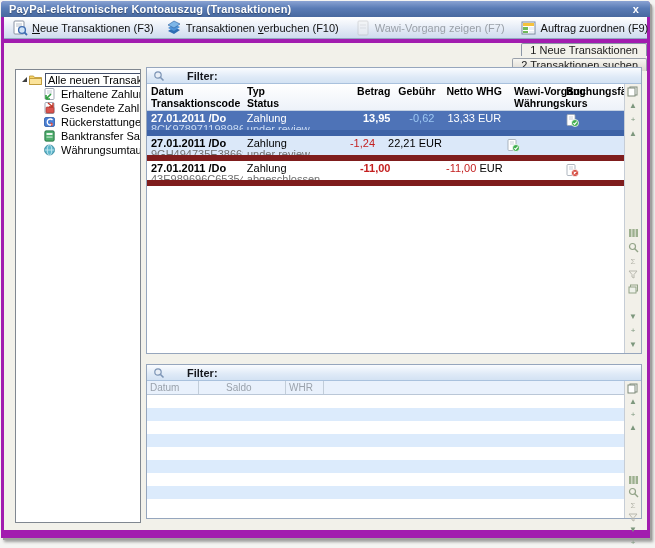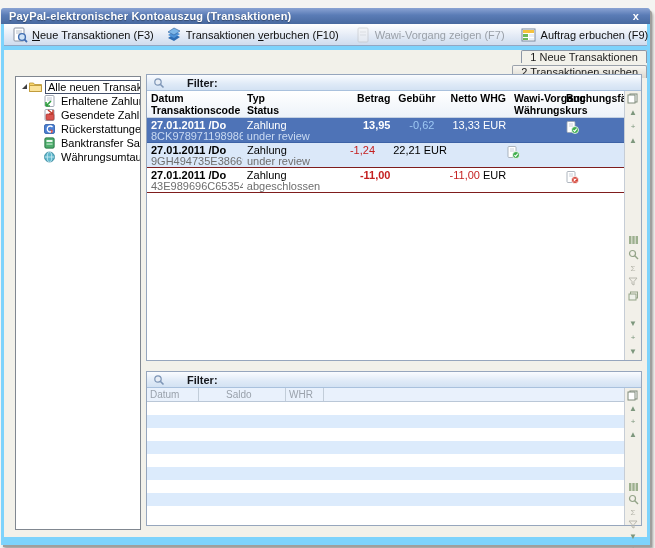--- a/index.html
+++ b/index.html
@@ -1,21 +1,21 @@
 <!DOCTYPE html>
 <html><head>
 <meta charset="utf-8">
 <style>
   * { margin:0; padding:0; box-sizing:border-box; }
   html,body { width:655px; height:548px; }
   body { font-family:"Liberation Sans", sans-serif; font-size:11px; background:#f4f4f2; overflow:hidden; }
 
   .window {
-    position:absolute; left:1px; top:8px; width:649px; height:537px;
-    background:#7dd3fc; border-radius:4px 4px 0 0;
+    position:absolute; left:1px; top:1px; width:649px; height:537px;
+    background:#a21caf; border-radius:4px 4px 0 0;
     box-shadow:2px 2px 0 #9f9f9d, 3px 4px 3px rgba(0,0,0,.35);
   }
 
   
   .titlebar {
     height:16px; border-radius:3px 3px 0 0; display:flex; align-items:center;
     background:linear-gradient(#8aa3d3, #5a7cb6 45%, #48699f);
     color:#fff; font-weight:bold; padding:0 8px; letter-spacing:.2px;
   }
   .titlebar .ttl { flex:1; font-size:11px; text-shadow:0 1px 1px rgba(0,0,0,.35); }
@@ -85,23 +85,23 @@
   }
   .sic { width:13px; height:12px; line-height:11px; text-align:center; font-size:8px; color:#7d977d; margin-bottom:2px; }
   .sic svg { display:block; margin:0 auto; }
   .sic.gray { color:#b4b4aa; }
   .sp1 { flex:0 0 86px; } .sp2 { flex:1; } .sp3 { flex:0 0 40px; }
 
   
   .gh { display:flex; height:27px; background:linear-gradient(#ffffff, #edf2f9); border-bottom:1px solid #c4d1e2; }
   .gh .hc { padding:1px 4px 0 4px; font-weight:bold; font-size:10.5px; line-height:12px; overflow:visible; white-space:nowrap; }
   .num { text-align:right; }
-  .c1{width:96px;} .c2{width:92px;} .c3{width:60px;} .c4{width:44px;} .c5{width:72px;} .c6{width:52px;} .c7{width:62px;}
-
-  .grid-row { display:flex; height:25px; border-bottom:1px solid #7f1d1d; }
+  .c1{width:96px;} .c2{width:92px;} .c3{width:60px;} .c4{width:44px;} .c5{width:72px;text-align:center;} .c6{width:52px;} .c7{width:62px;}
+
+  .grid-row { display:flex; height:25px; border-bottom:6px solid #7f1d1d; }
   .grid-row .cell { padding:1px 4px 0 4px; overflow:hidden; white-space:nowrap; }
   .l1 { line-height:12px; } .l2 { line-height:11px; }
   .b { font-weight:bold; }
   .r0 { background:#4e73b7; color:#fff; border-bottom-color:#3d62a6; }
   .r0 .l2 { color:#c9daf2; }
   .r0 .fee { color:#9dc8f3; }
   .r1 { background:#dbe8f9; }
   .r1 .fee, .neg { color:#c41f1f; }
   .r1 .l2, .r2 .l2 { color:#6e6e6e; }
   .r2 { background:#fff; }
@@ -155,21 +155,21 @@
     <div class="tb-sep"></div>
     <div class="tb-btn">
       <svg class="tb-ico" viewBox="0 0 16 16">
           <rect x="1" y="2" width="13" height="12" fill="#fff" stroke="#7a8aa0"></rect>
           <rect x="2" y="3" width="11" height="3" fill="#f5c23c"></rect>
           <rect x="2" y="7" width="5" height="3" fill="#6fba5a"></rect>
           <rect x="8" y="7" width="5" height="3" fill="#e9eef5"></rect>
           <rect x="2" y="11" width="5" height="2" fill="#6fba5a"></rect>
           <rect x="8" y="11" width="5" height="2" fill="#e9eef5"></rect>
         </svg>
-      <span><span>Auftrag erbuchen (F9)</span><span class="u"></span><span></span></span>
+      <span><span>Auftrag zuordnen (F9)</span><span class="u"></span><span></span></span>
     </div>
     <div class="tb-sep"></div>
 
     <div class="tb-sep"></div>
 
   </div>
 
   <div class="blueband"></div>
 
   <div class="content">

